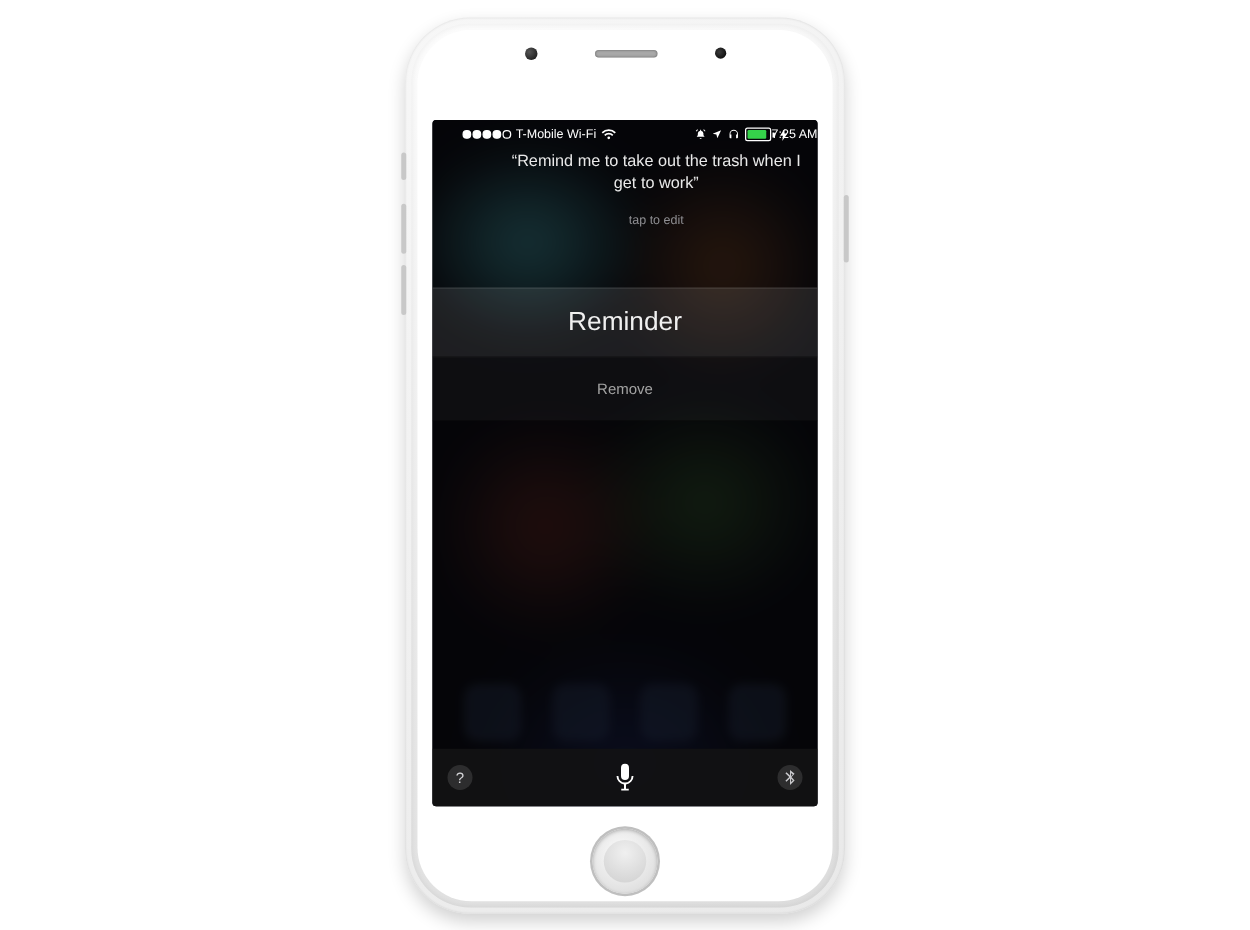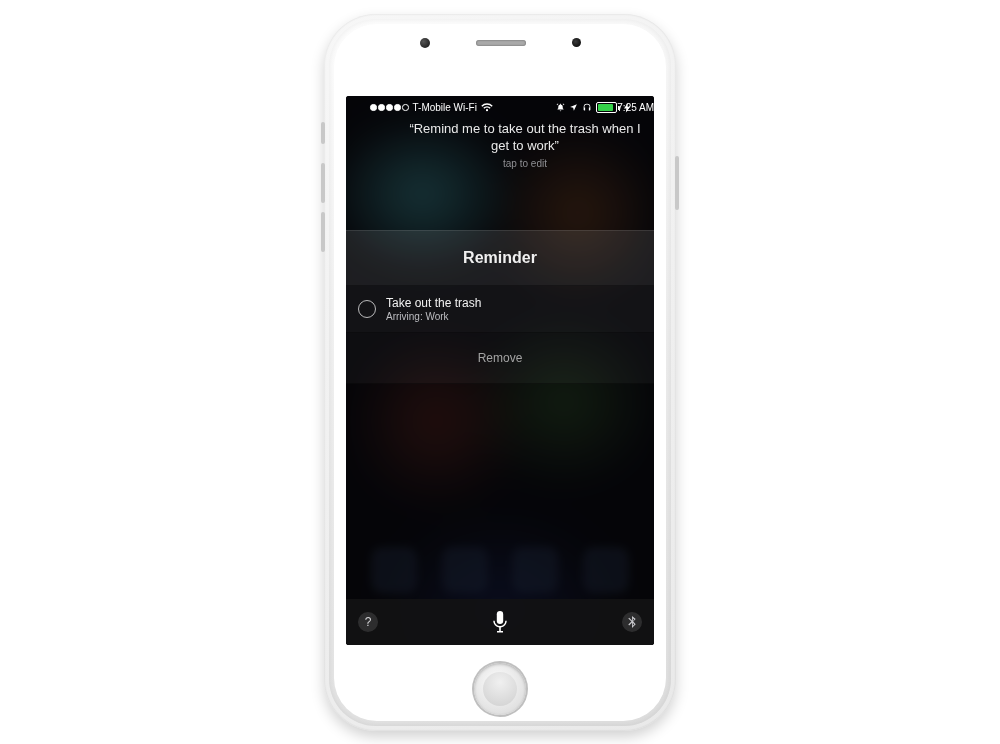--- a/index.html
+++ b/index.html
@@ -63,27 +63,27 @@
   .battery{display:inline-flex;align-items:center;gap:1px;}
   .bbody{width:19px;height:9px;border:1px solid #fff;border-radius:2px;position:relative;overflow:hidden;}
   .bfill{position:absolute;top:1px;bottom:1px;left:1px;width:80%;background:#35d24a;border-radius:1px;}
   .bcap{width:2px;height:4px;background:#fff;border-radius:0 1px 1px 0;}
   .ico{display:inline-flex;}
   .ico svg{display:block;}
 
   
   .user-line{position:absolute;top:24px;right:10px;left:60px;text-align:center;font-size:13px;line-height:1.35;}
   .user-line .q{color:#e9e9e9;}
-  .user-line .edit{display:block;color:#8f8f93;font-size:10px;margin-top:2px;}
+  .user-line .edit{display:block;color:#8f8f93;font-size:10px;margin-top:15px;}
 
   .siri-line{position:absolute;left:12px;right:12px;top:90px;font-size:13px;line-height:1.35;color:#fff;font-weight:500;}
 
   
   .card{position:absolute;left:0;right:0;top:134px;}
-  .card .hdr{height:54px;display:flex;align-items:center;justify-content:center;font-size:16px;font-weight:700;color:#f0f0f0;
+  .card .hdr{height:54px;display:flex;align-items:center;justify-content:center;font-size:21px;font-weight:400;color:#f0f0f0;
     background:rgba(255,255,255,.10);border-top:0.5px solid rgba(255,255,255,.10);border-bottom:0.5px solid rgba(0,0,0,.35);}
   .card .row{display:flex;align-items:center;gap:10px;padding:10px 12px;background:rgba(255,255,255,.06);
     border-bottom:0.5px solid rgba(0,0,0,.35);}
   .chk{width:16px;height:16px;border:1.5px solid rgba(255,255,255,.7);border-radius:50%;flex:0 0 auto;}
   .row .txt{display:flex;flex-direction:column;}
   .row .title{font-size:12px;color:#f2f2f2;}
   .row .sub{font-size:10px;color:#bdbdc1;margin-top:1px;}
   .card .remove{height:50px;display:flex;align-items:center;justify-content:center;font-size:12px;color:#a3a3a3;
     background:rgba(255,255,255,.04);border-bottom:0.5px solid rgba(0,0,0,.35);}
 
@@ -170,27 +170,20 @@
         </div>
 
         <div class="user-line">
           <span class="q">“Remind me to take out the trash when I get to work”</span>
           <span class="edit">tap to edit</span>
         </div>
 
 
         <div class="card">
           <div class="hdr">Reminder</div>
-          <div class="row">
-            <span class="chk"></span>
-            <span class="txt">
-              <span class="title">Take out the trash</span>
-              <span class="sub">Arriving: Work</span>
-            </span>
-          </div>
           <div class="remove">Remove</div>
         </div>
 
         <div class="siri-bar">
           <span class="rnd">?</span>
           <span class="mic">
             <svg width="16" height="24" viewBox="0 0 16 24">
               <path fill="#fff" d="M8 14a3.2 3.2 0 0 0 3.2-3.2V4.2a3.2 3.2 0 0 0-6.4 0v6.6A3.2 3.2 0 0 0 8 14z"></path>
               <path fill="#fff" d="M13.3 10.8a5.3 5.3 0 0 1-10.6 0H1.2a6.8 6.8 0 0 0 6 6.7V21H5v1.4h6V21H8.8v-3.5a6.8 6.8 0 0 0 6-6.7z"></path>
             </svg>

